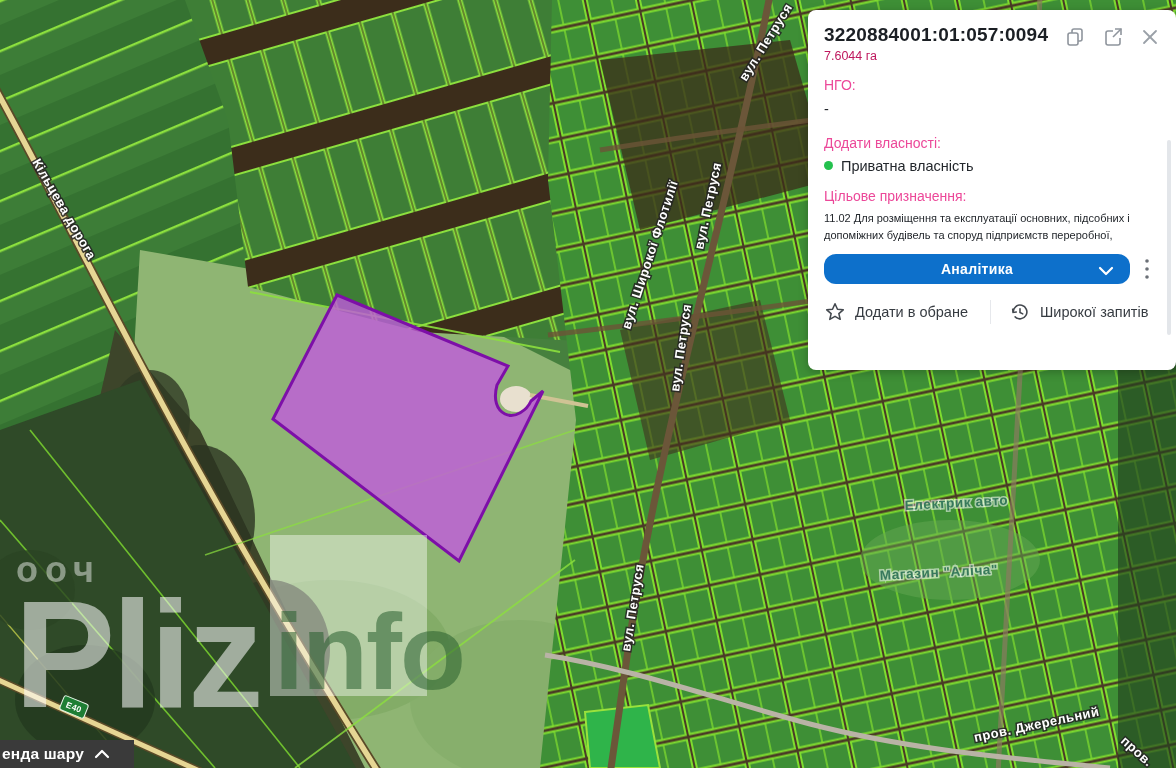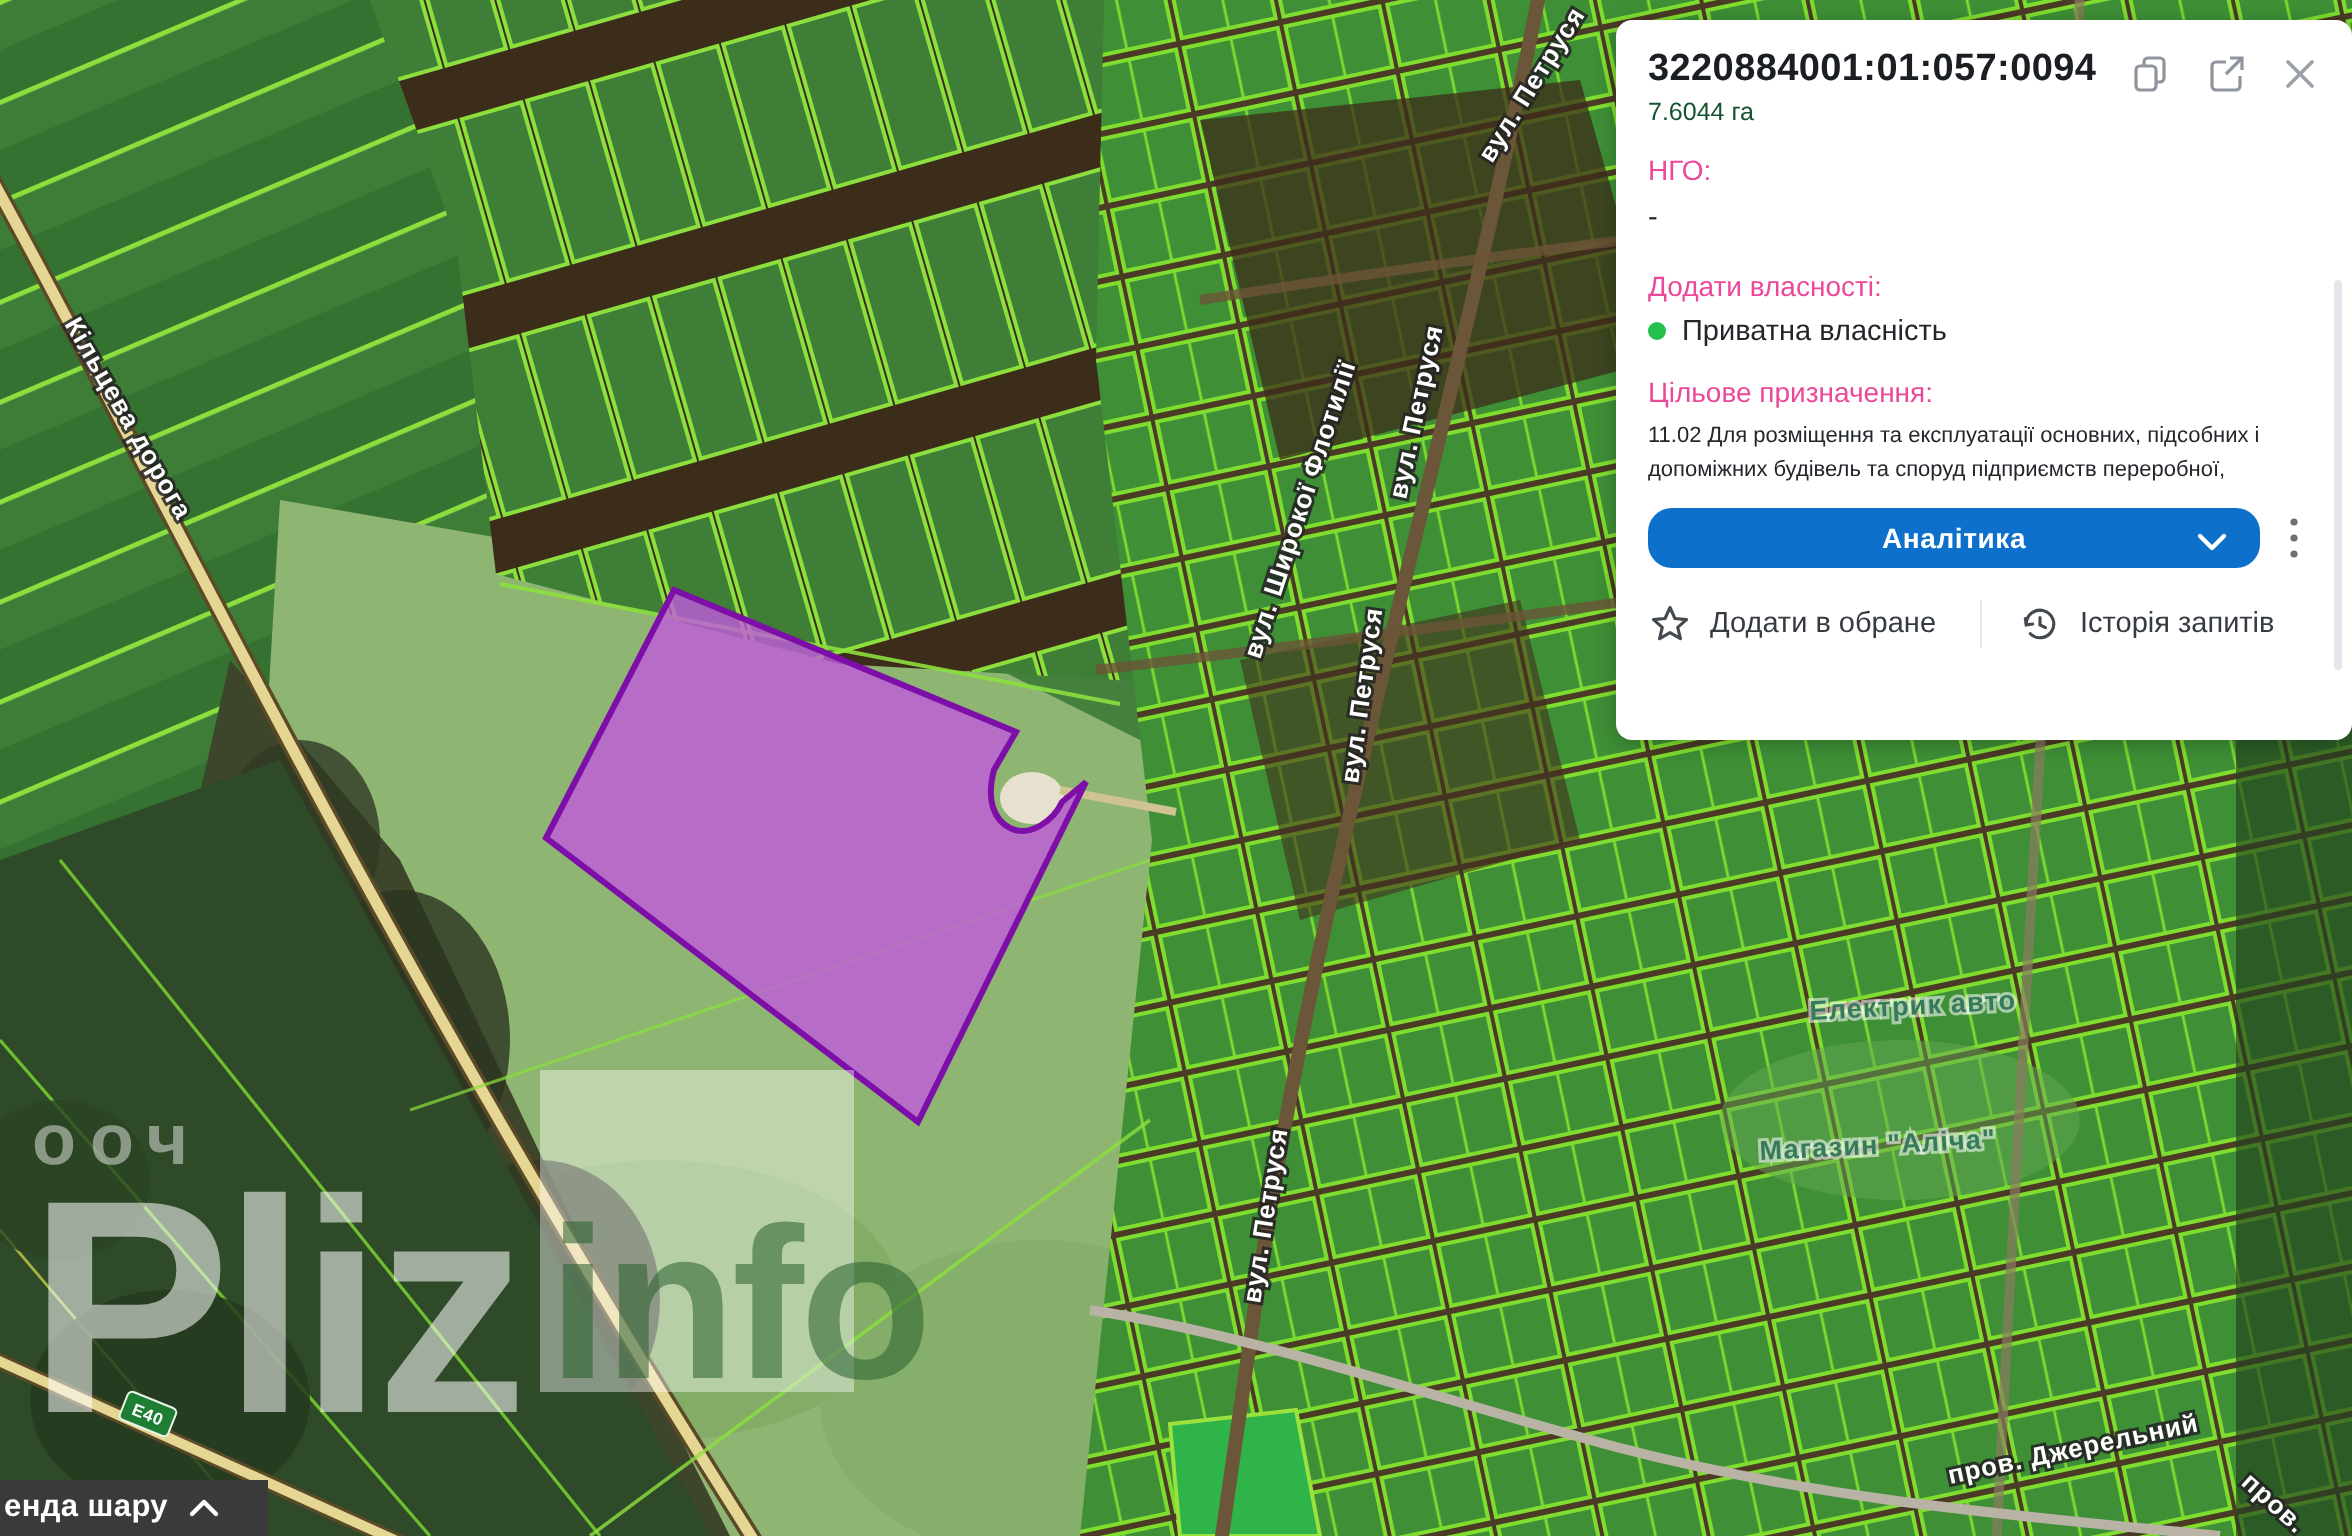--- a/index.html
+++ b/index.html
@@ -33,21 +33,21 @@
     padding-left:2px;box-sizing:border-box;}
   .legend-bar span{font-size:15.5px;font-weight:bold;letter-spacing:.2px;}
   .legend-chevron{margin-left:10px;display:flex;align-items:center;}
 
   
   .panel{position:absolute;left:808px;top:10px;width:368px;height:360px;
     background:#ffffff;border-radius:8px;box-shadow:0 2px 10px rgba(0,0,0,.25);
     box-sizing:border-box;padding:14px 16px 12px 16px;}
   .panel-head{display:flex;justify-content:space-between;align-items:flex-start;}
   .panel-title{font-size:19px;font-weight:bold;color:#1b1f24;letter-spacing:.2px;}
-  .panel-area{font-size:12.5px;color:#14532d;margin-top:3px;}
+  .panel-area{font-size:12.5px;color:#be185d;margin-top:3px;}
   .head-icons{display:flex;gap:16px;align-items:center;margin-top:2px;}
   .icon-btn{cursor:pointer;display:flex;align-items:center;}
   .field{margin-top:14px;}
   .field-label{font-size:14px;color:#ec4899;}
   .field-value{font-size:14.5px;color:#23272c;margin-top:6px;line-height:1.5;}
   .own-row{display:flex;align-items:center;gap:8px;margin-top:7px;}
   .dot{width:9px;height:9px;border-radius:50%;background:#24c14e;}
   .own-text{font-size:14.5px;color:#23272c;}
   .purpose-text{font-size:11px;color:#23272c;margin-top:6px;line-height:1.55;}
   .btn-row{display:flex;align-items:center;margin-top:10px;gap:10px;}
@@ -240,18 +240,18 @@
       </svg>
       <span>Додати в обране</span>
     </span>
     <span class="v-divider"></span>
     <span class="link-item">
       <svg width="22" height="22" viewBox="0 0 24 24" fill="none" stroke="#44494f" stroke-width="1.7" stroke-linecap="round">
         <path d="M4.5,12 a7.5,7.5 0 1 1 2.2,5.3"></path>
         <polyline points="4,9 4.5,12.5 8,12"></polyline>
         <polyline points="12,8.5 12,12.5 15,14"></polyline>
       </svg>
-      <span>Історія запитів</span>
+      <span>Широкої запитів</span>
     </span>
   </div>
 
   <div class="scroll-thumb"></div>
 </div>
 
 </body></html>

